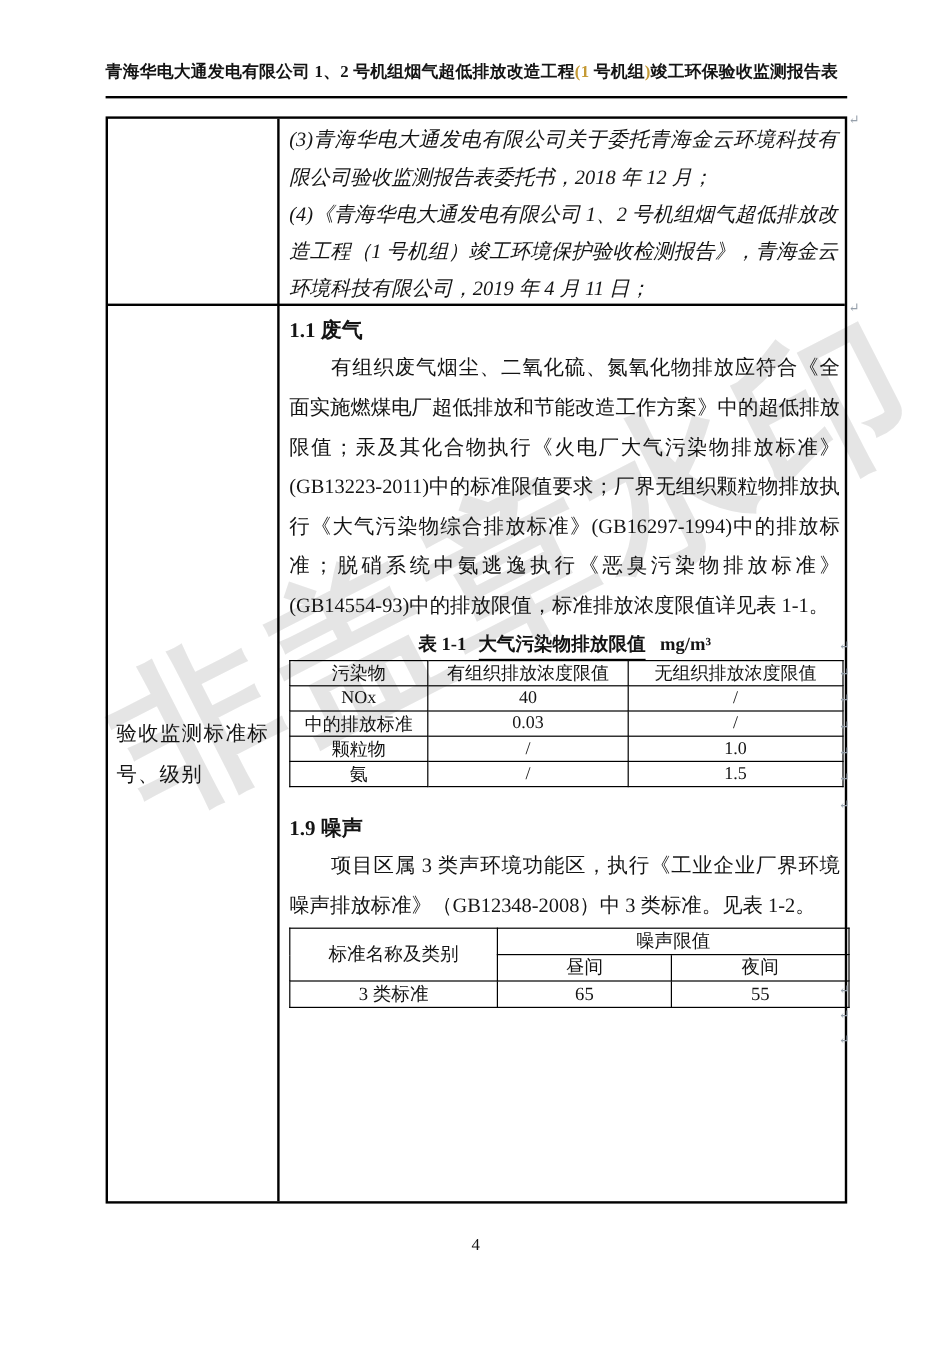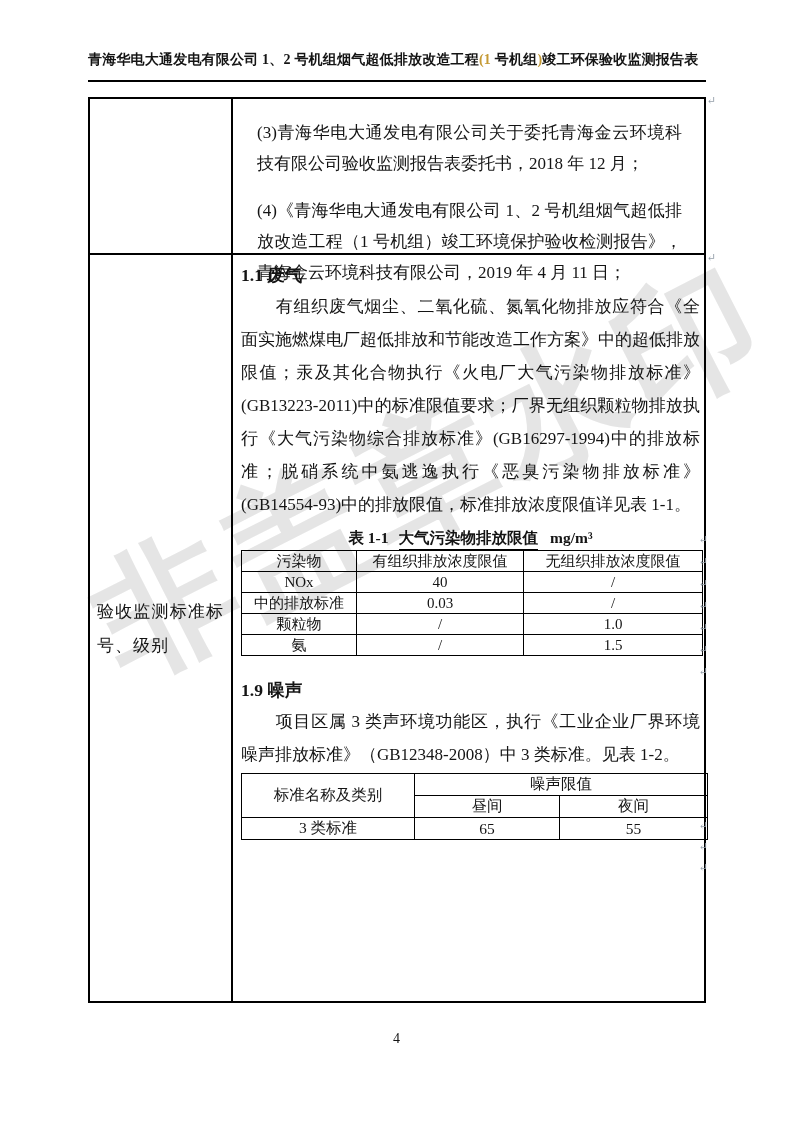--- a/index.html
+++ b/index.html
@@ -26,21 +26,21 @@
   .outer-table{
     position:absolute;left:88px;top:97px;width:618px;height:906px;
     border:2px solid #000;box-sizing:border-box;z-index:1;
   }
   .ot-divider-v{position:absolute;left:141px;top:0;bottom:0;width:2px;background:#000;}
   .ot-divider-h{position:absolute;left:0;right:0;top:154px;height:2px;background:#000;}
   .ot-cell-r1{
     position:absolute;left:143px;top:0;width:471px;height:154px;
     box-sizing:border-box;padding:2px 6px 0 8px;
   }
-  .ot-cell-r1 p{margin:16px;font-size:17px;line-height:31px;text-align:justify;}
+  .ot-cell-r1 p{margin:0;font-size:17px;line-height:31px;text-align:justify;font-style:italic;}
   .ot-cell-label{
     position:absolute;left:0;top:156px;width:141px;height:748px;
     box-sizing:border-box;padding:0 7px;display:flex;align-items:center;
   }
   .ot-cell-label .label-text{font-size:17px;line-height:34px;text-align:justify;text-align-last:left;width:100%;letter-spacing:1px;}
   .ot-cell-r2{
     position:absolute;left:143px;top:156px;width:471px;height:548px;
     box-sizing:border-box;padding:0 4px 0 8px;
   }
   .sec-heading{margin:8px 0 0 0;font-size:17.5px;font-weight:bold;line-height:24px;}

